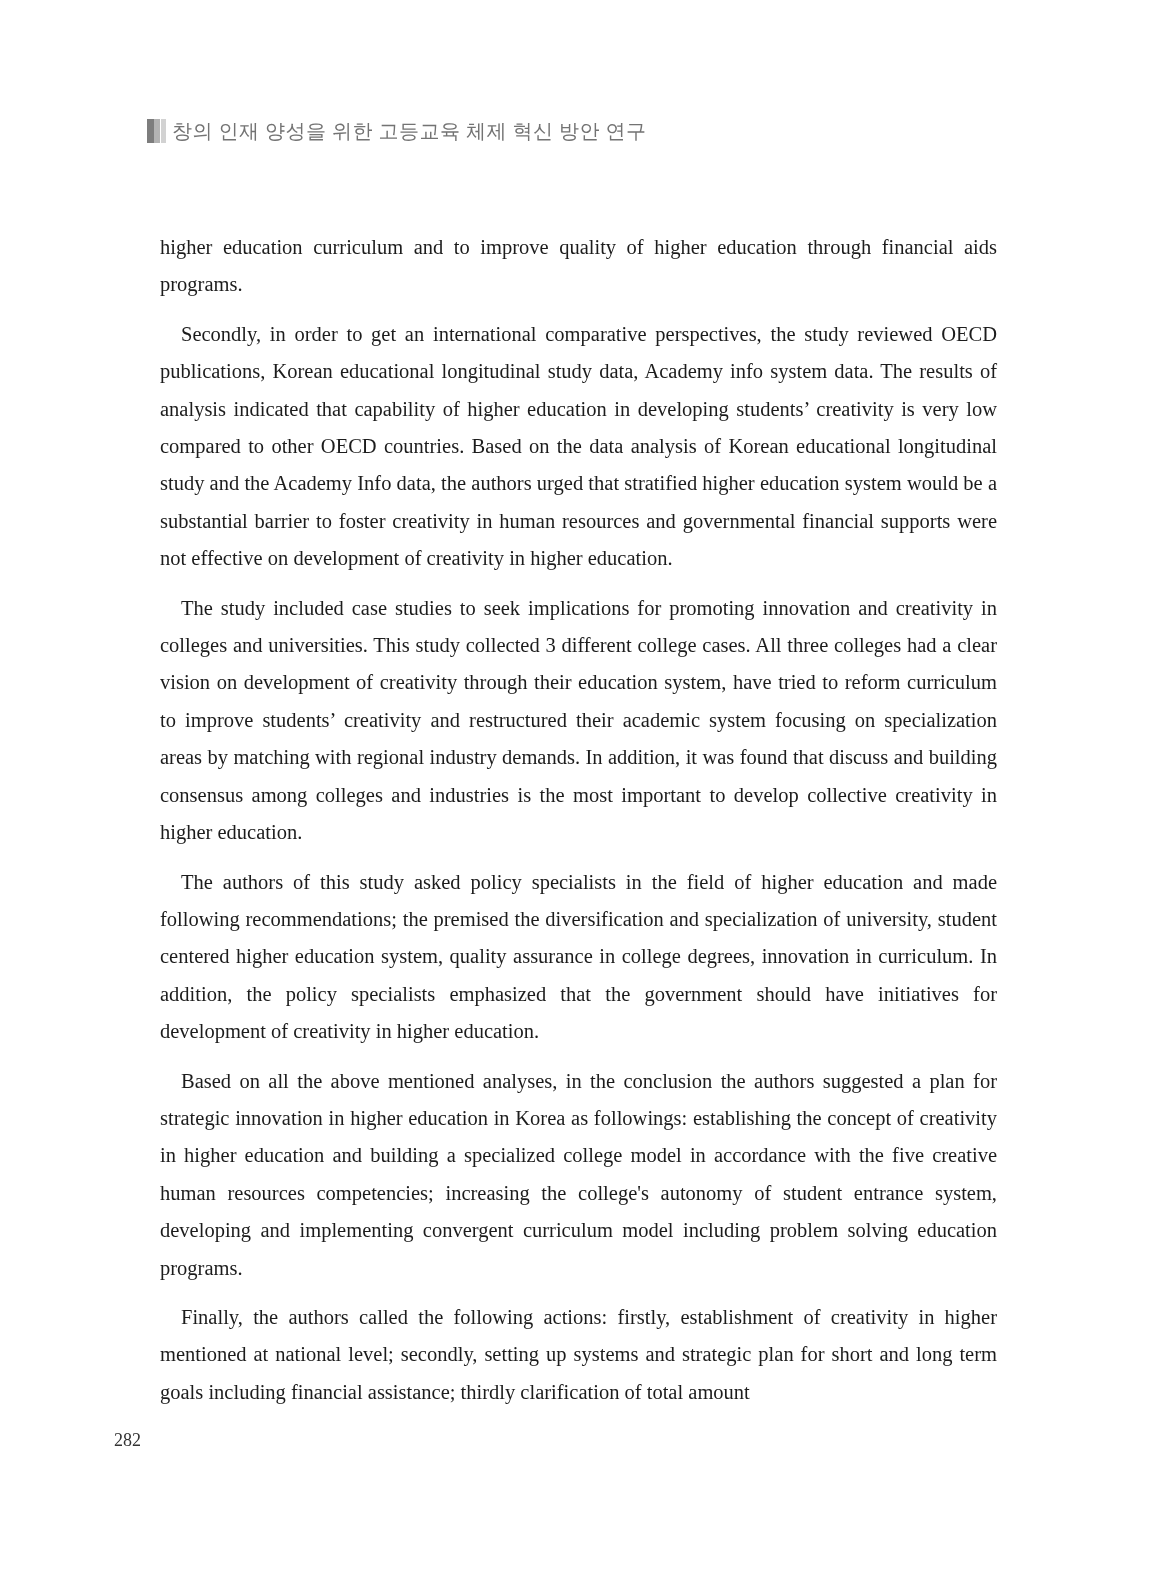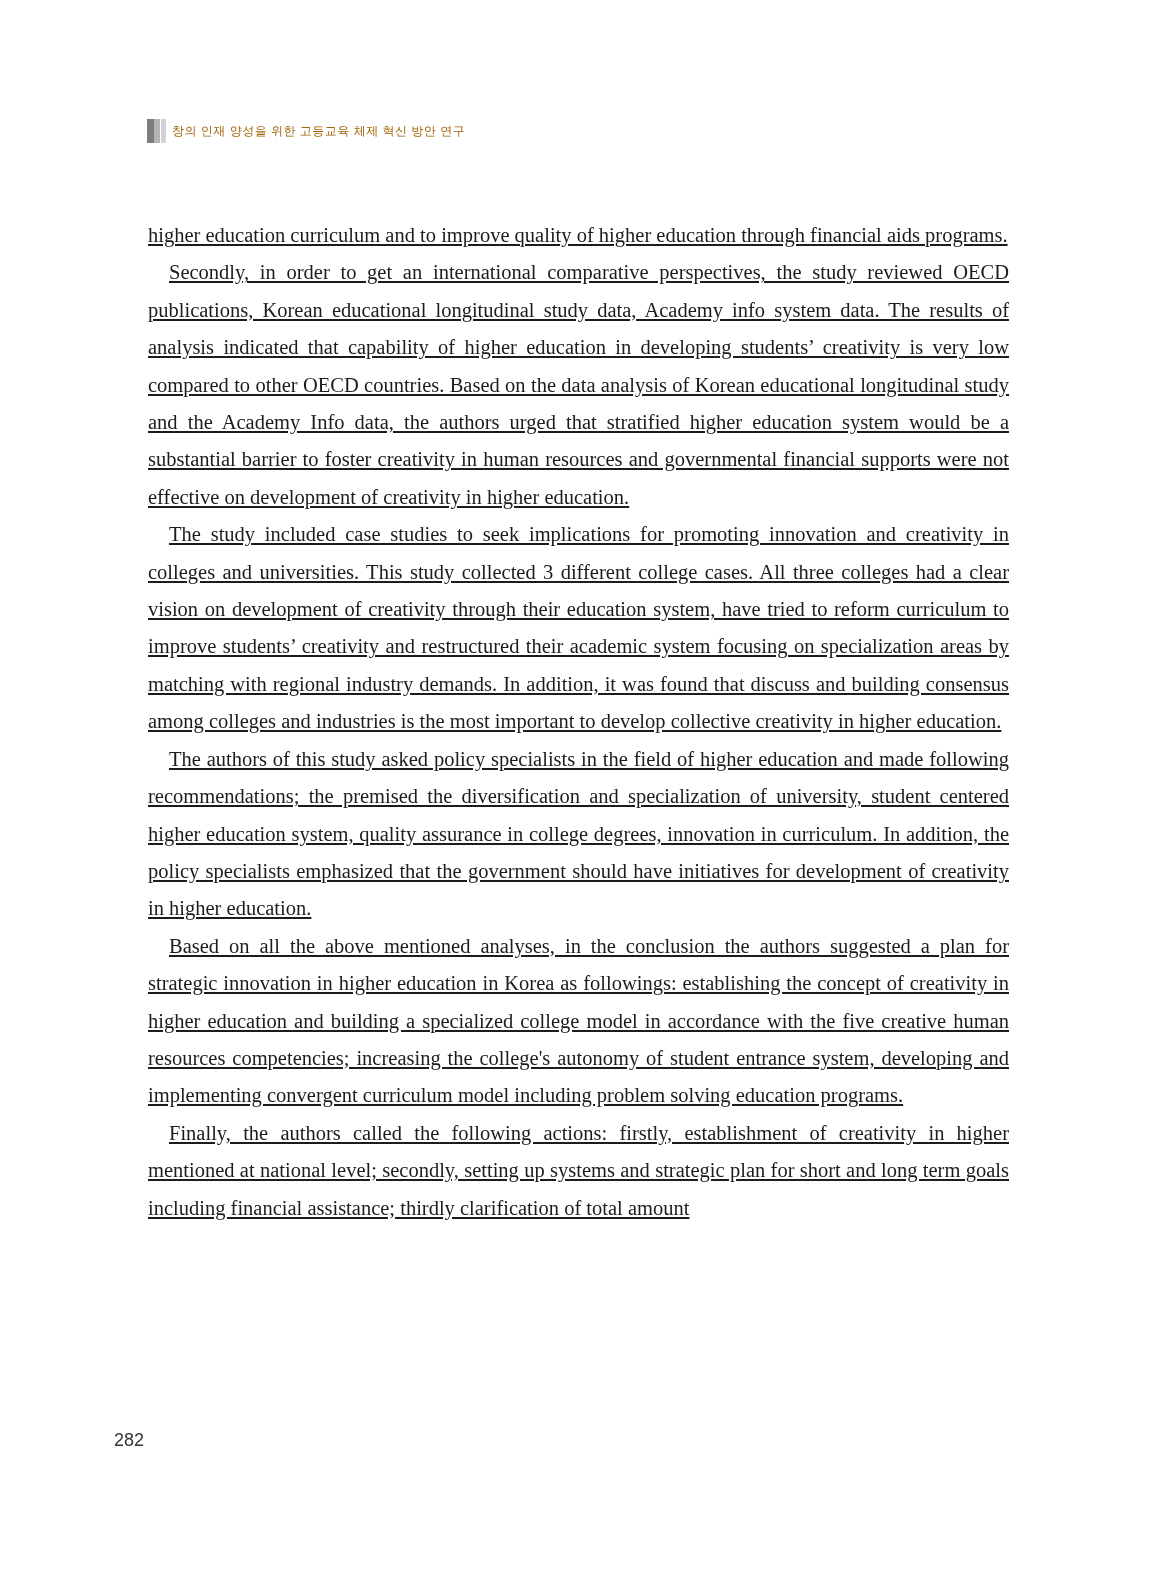--- a/index.html
+++ b/index.html
@@ -20,48 +20,47 @@
     }
     .header-bars {
       display: flex;
       height: 24px;
       margin-right: 6px;
     }
     .header-bars .bar1 { width: 7px; background: #7d7d7d; }
     .header-bars .bar2 { width: 6px; background: #b3b3b3; }
     .header-bars .bar3 { width: 5px; background: #d2d2d2; border-left: 1px solid #ffffff; }
     .header-title {
-      font-family: Liberation Sans, sans-serif;
-      font-size: 12px;
+      font-family: Liberation Serif, serif;
+      font-size: 20px;
       letter-spacing: 0.5px;
-      color: #a16207;
+      color: #737373;
       white-space: nowrap;
     }
     .body-text {
       position: absolute;
       left: 148px;
       top: 217px;
       width: 861px;
       font-family: "Liberation Serif", serif;
       font-size: 20.5px;
       line-height: 37.4px;
       text-align: justify;
       color: #1c1c1c;
     }
     .body-text p {
-      margin: 0;
+      margin: 12px;
       text-indent: 21px;
-      text-decoration: underline;
     }
     .body-text p.continuation { text-indent: 0; }
     .page-number {
       position: absolute;
       left: 114px;
       top: 1430px;
-      font-family: Liberation Sans, sans-serif;
+      font-family: Liberation Serif, serif;
       font-size: 18px;
       color: #333;
       text-align: right;
     }
   </style>
 </head>
 <body>
 
 <div class="running-header">
   <div class="header-bars">

